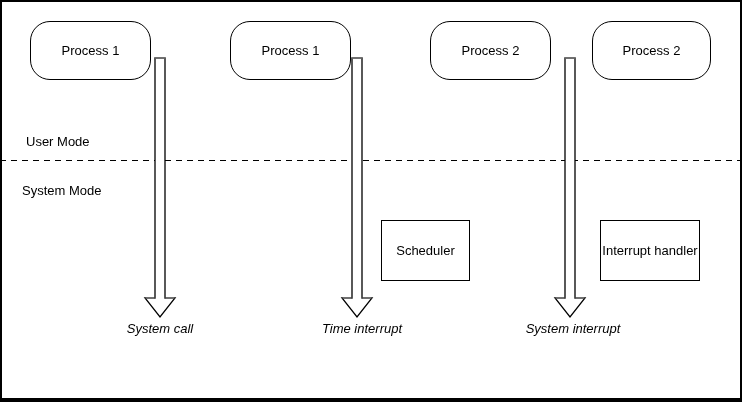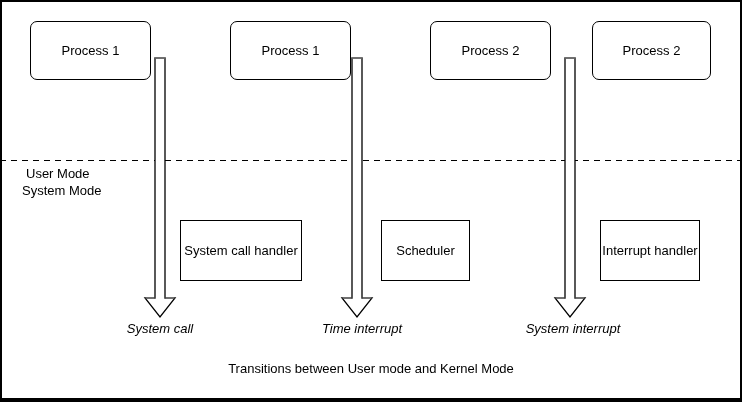--- a/index.html
+++ b/index.html
@@ -23,21 +23,21 @@
     border-bottom-width: 4px;
     pointer-events: none;
     box-sizing: border-box;
   }
   .pbox {
     position: absolute;
     top: 21px;
     height: 59px;
     background: #ffffff;
     border: 1.3px solid #000000;
-    border-radius: 7px;
+    border-radius: 20px;
     display: flex;
     align-items: center;
     justify-content: center;
     font-size: 13px;
     box-sizing: border-box;
   }
   .kbox {
     position: absolute;
     top: 220px;
     height: 61px;
@@ -56,21 +56,21 @@
     width: 742px;
     height: 1px;
     background: repeating-linear-gradient(to right, #000000 0px, #000000 6px, transparent 6px, transparent 11px);
   }
   .mode-label {
     position: absolute;
     font-size: 13px;
     line-height: 15px;
     white-space: nowrap;
   }
-  .mode-label.user { left: 26px; top: 134px; margin-top: 32px; }
+  .mode-label.user { left: 26px; top: 134px; }
   .mode-label.kernel { left: 22px; top: 183px; }
   .arrow {
     position: absolute;
     top: 57px;
     width: 36px;
     height: 263px;
   }
   .arrow.a1 { left: 142px; }
   .arrow.a2 { left: 339px; }
   .arrow.a3 { left: 552px; }
@@ -110,23 +110,20 @@
   <div class="pbox" style="left:230px;width:121px">
     <span>Process 1</span>
   </div>
   <div class="pbox" style="left:430px;width:121px">
     <span>Process 2</span>
   </div>
   <div class="pbox" style="left:592px;width:119px">
     <span>Process 2</span>
   </div>
 
-  <div class="kbox" style="left:180px;width:122px">
-    <span>System call handler</span>
-  </div>
   <div class="kbox" style="left:381px;width:89px">
     <span>Scheduler</span>
   </div>
   <div class="kbox" style="left:600px;width:100px">
     <span>Interrupt handler</span>
   </div>
 
   <svg class="arrow a1" viewBox="0 0 36 263">
     <polygon points="13,1 23,1 23,241 33,241 18,260 3,241 13,241" stroke-width="1.3" stroke-linejoin="miter" stroke="#000000" fill="#ffffff"></polygon>
     <line x1="13" y1="1" x2="23" y2="1" stroke-width="1.3" stroke="#8c8c8c"></line>
@@ -143,16 +140,15 @@
     <polygon points="13,1 23,1 23,241 33,241 18,260 3,241 13,241" stroke-width="1.3" stroke-linejoin="miter" stroke="#000000" fill="#ffffff"></polygon>
     <line x1="13" y1="1" x2="23" y2="1" stroke-width="1.3" stroke="#8c8c8c"></line>
     <line x1="3.6" y1="241" x2="12.6" y2="241" stroke-width="1.3" stroke="#8c8c8c"></line>
     <line x1="23.4" y1="241" x2="32.4" y2="241" stroke-width="1.3" stroke="#8c8c8c"></line>
   </svg>
 
   <div class="tlabel l1">System call</div>
   <div class="tlabel l2">Time interrupt</div>
   <div class="tlabel l3">System interrupt</div>
 
-  <div class="caption">Transitions between User mode and Kernel Mode</div>
 
   <div class="frame"></div>
 </div>
 
 </body></html>

